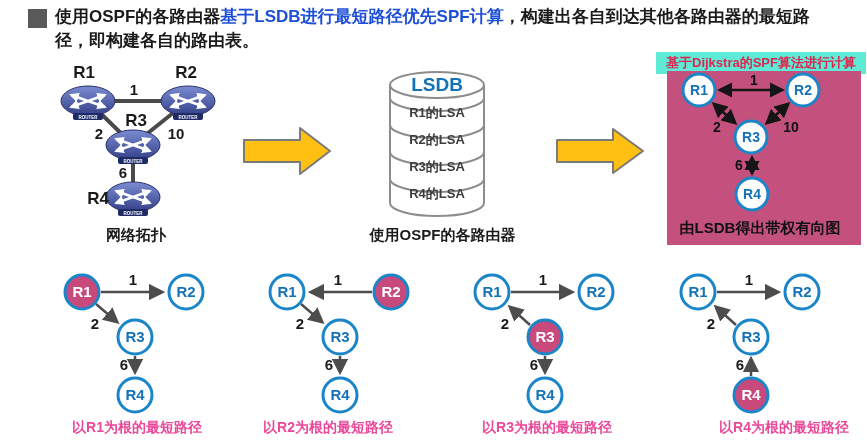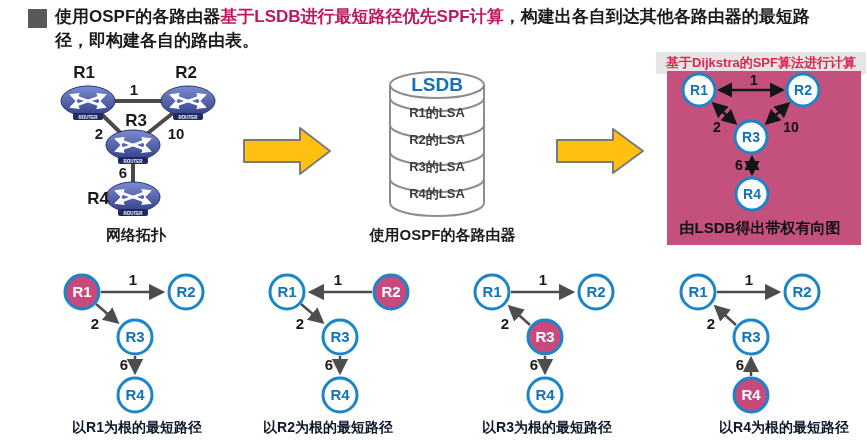--- a/index.html
+++ b/index.html
@@ -3,31 +3,31 @@
 <meta charset="utf-8">
 <style>
   * { margin:0; padding:0; box-sizing:border-box; }
   html,body { width:867px; height:440px; background:#ffffff; overflow:hidden;
               font-family:"Liberation Sans","DejaVu Sans",sans-serif; }
   .abs { position:absolute; }
   
   #title-block { position:absolute; left:55px; top:5px; width:782px;
                  font-size:17px; font-weight:bold; color:#1a1a1a; line-height:1.42; }
   #title-bullet { position:absolute; left:28px; top:9px; width:19px; height:19px; background:#595959; }
-  .red-hl { color:#be185d; }
+  .red-hl { color:#1d4ed8; }
   
   .caption { position:absolute; font-size:15px; font-weight:bold; color:#1a1a1a; text-align:center;margin-top:9px; }
   
   #spf-banner { position:absolute; left:656px; top:52px; width:210px; text-align:center;
-                font-size:13px; font-weight:bold; color:#e02552; background:#e5e5e5;
+                font-size:13px; font-weight:bold; color:#e02552; background:#5eead4;
                 padding:2px 0; letter-spacing:0; }
   #spf-panel { position:absolute; left:667px; top:71px; width:194px; height:174px; background:#c4517d; }
   
   .tree-caption { position:absolute; top:419px; width:210px; text-align:center;
-                  font-size:14px; font-weight:bold; color:#0f172a; }
+                  font-size:14px; font-weight:bold; color:#ec4899; }
   svg { display:block; }
   text { font-family:"Liberation Sans","DejaVu Sans",sans-serif; }
 </style>
 </head>
 <body>
 
 <svg width="0" height="0" style="position:absolute">
   <defs>
     <marker id="ah-dark" viewBox="0 0 10 10" refX="8" refY="5" markerWidth="6.5" markerHeight="6.5" orient="auto-start-reverse">
       <path d="M0,0 L10,5 L0,10 z" fill="#4d4d4d"></path>

